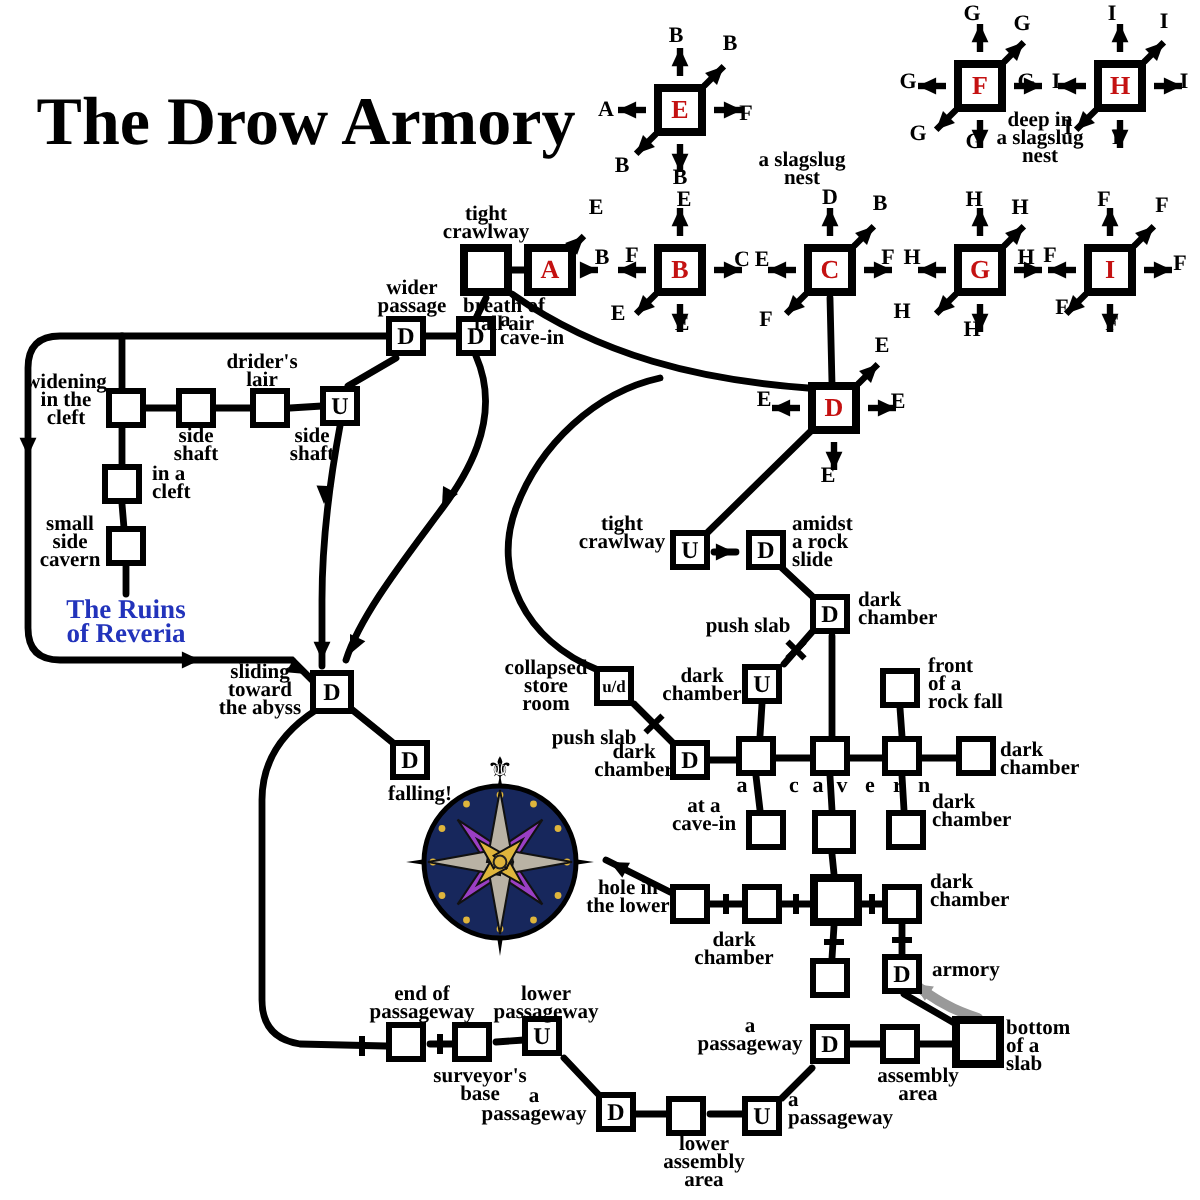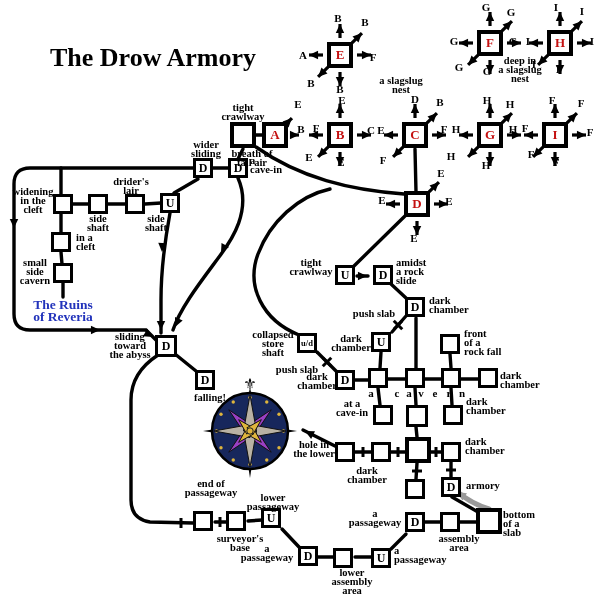--- a/index.html
+++ b/index.html
@@ -216,21 +216,21 @@
         <polygon points="214,431 250,424.5 250,437.5" fill="#b9b2a4" stroke="#111" stroke-width="1"></polygon>
         <polygon points="250,395 256.5,431 243.5,431" fill="#b9b2a4" stroke="#111" stroke-width="1"></polygon>
         <polygon points="261.31370849898474,442.31370849898474 246.81801948466054,434.1819805153395 253.18198051533946,427.8180194846605" fill="#dfb53c" stroke="#111" stroke-width="1"></polygon>
         <polygon points="238.68629150101523,442.31370849898474 246.81801948466054,427.8180194846605 253.18198051533946,434.1819805153395" fill="#dfb53c" stroke="#111" stroke-width="1"></polygon>
         <polygon points="238.68629150101523,419.68629150101526 253.18198051533946,427.8180194846605 246.81801948466054,434.1819805153395" fill="#dfb53c" stroke="#111" stroke-width="1"></polygon>
         <polygon points="261.31370849898474,419.68629150101526 253.18198051533946,434.18198051533943 246.81801948466054,427.8180194846605" fill="#dfb53c" stroke="#111" stroke-width="1"></polygon>
         <circle cx="250" cy="431" r="3.2" fill="#dfb53c" stroke="#222" stroke-width="1"></circle>
         <text x="250" y="389" text-anchor="middle" font-size="15" fill="#000">⚜</text>
       </g>
     </svg>
-  <div class="ttl" style="left:153px;top:43px;font-size:26px;">The Drow Armory</div>
+  <div class="ttl" style="left:153px;top:43px;font-size:34px;">The Drow Armory</div>
 <div class="room big red" style="left: 327px; top: 42px; width: 26px; height: 26px;">E</div>
     <div class="room big red" style="left: 477px; top: 30px; width: 26px; height: 26px;">F</div>
     <div class="room big red" style="left: 547px; top: 30px; width: 26px; height: 26px;">H</div>
     <div class="room big red" style="left: 327px; top: 122px; width: 26px; height: 26px;">B</div>
     <div class="room big red" style="left: 402px; top: 122px; width: 26px; height: 26px;">C</div>
     <div class="room big red" style="left: 477px; top: 122px; width: 26px; height: 26px;">G</div>
     <div class="room big red" style="left: 542px; top: 122px; width: 26px; height: 26px;">I</div>
     <div class="room big red" style="left: 262px; top: 122px; width: 26px; height: 26px;">A</div>
     <div class="room big" style="left: 230px; top: 122px; width: 26px; height: 26px;"></div>
     <div class="room big red" style="left: 404px; top: 191px; width: 26px; height: 26px;">D</div>
@@ -271,21 +271,21 @@
     <div class="room" style="left: 298px; top: 546px; width: 20px; height: 20px;">D</div>
     <div class="room" style="left: 333px; top: 548px; width: 20px; height: 20px;"></div>
     <div class="room" style="left: 371px; top: 548px; width: 20px; height: 20px;">U</div>
     <div class="room" style="left: 405px; top: 512px; width: 20px; height: 20px;">D</div>
     <div class="room" style="left: 440px; top: 512px; width: 20px; height: 20px;"></div>
     <div class="lb ctr" style="left: 243px; top: 103px;">tight
 crawlway</div>
     <div class="lb ctr" style="left: 252px; top: 149px;">breath of
 fall air</div>
     <div class="lb ctr" style="left: 206px; top: 140px;">wider
-sliding</div>
+passage</div>
     <div class="lb left" style="left: 250px; top: 156px;">a
 cave-in</div>
     <div class="lb ctr" style="left: 131px; top: 177px; text-align: center;">drider's
 lair</div>
     <div class="lb ctr" style="left: 33px; top: 187px;">widening
 in the
 cleft</div>
     <div class="lb ctr" style="left: 98px; top: 214px;">side
 shaft</div>
     <div class="lb ctr" style="left: 156px; top: 214px;">side
@@ -309,21 +309,21 @@
     <div class="lb ctr" style="left: 311px; top: 258px;">tight
 crawlway</div>
     <div class="lb left" style="left: 396px; top: 258px;">amidst
 a rock
 slide</div>
     <div class="lb ctr" style="left: 374px; top: 309px;">push slab</div>
     <div class="lb left" style="left: 429px; top: 296px;">dark
 chamber</div>
     <div class="lb ctr" style="left: 273px; top: 330px;">collapsed
 store
-shaft</div>
+room</div>
     <div class="lb ctr" style="left: 351px; top: 334px;">dark
 chamber</div>
     <div class="lb ctr" style="left: 297px; top: 365px;">push slab</div>
     <div class="lb ctr" style="left: 317px; top: 372px;">dark
 chamber</div>
     <div class="lb left" style="left: 464px; top: 329px;">front
 of a
 rock fall</div>
     <div class="lb left" style="left: 500px; top: 371px;">dark
 chamber</div>
@@ -347,21 +347,21 @@
 passageway</div>
     <div class="lb left" style="left: 394px; top: 546px;">a
 passageway</div>
     <div class="lb ctr" style="left: 352px; top: 568px;">lower
 assembly
 area</div>
     <div class="lb ctr" style="left: 267px; top: 544px;">a
 passageway</div>
     <div class="lb ctr" style="left: 273px; top: 493px;">lower
 passageway</div>
-    <div class="lb ctr" style="left: 211px; top: 479px;">end of
+    <div class="lb ctr" style="left: 211px; top: 493px;">end of
 passageway</div>
     <div class="lb ctr" style="left: 240px; top: 534px; font-family: Liberation Serif, serif;">surveyor's
 base</div>
     <div class="xl" style="left: 371px; top: 393px;">a</div>
     <div class="xl" style="left: 397px; top: 393px;">c</div>
     <div class="xl" style="left: 409px; top: 393px;">a</div>
     <div class="xl" style="left: 421px; top: 393px;">v</div>
     <div class="xl" style="left: 435px; top: 393px;">e</div>
     <div class="xl" style="left: 449px; top: 393px;">r</div>
     <div class="xl" style="left: 462px; top: 393px;">n</div>

